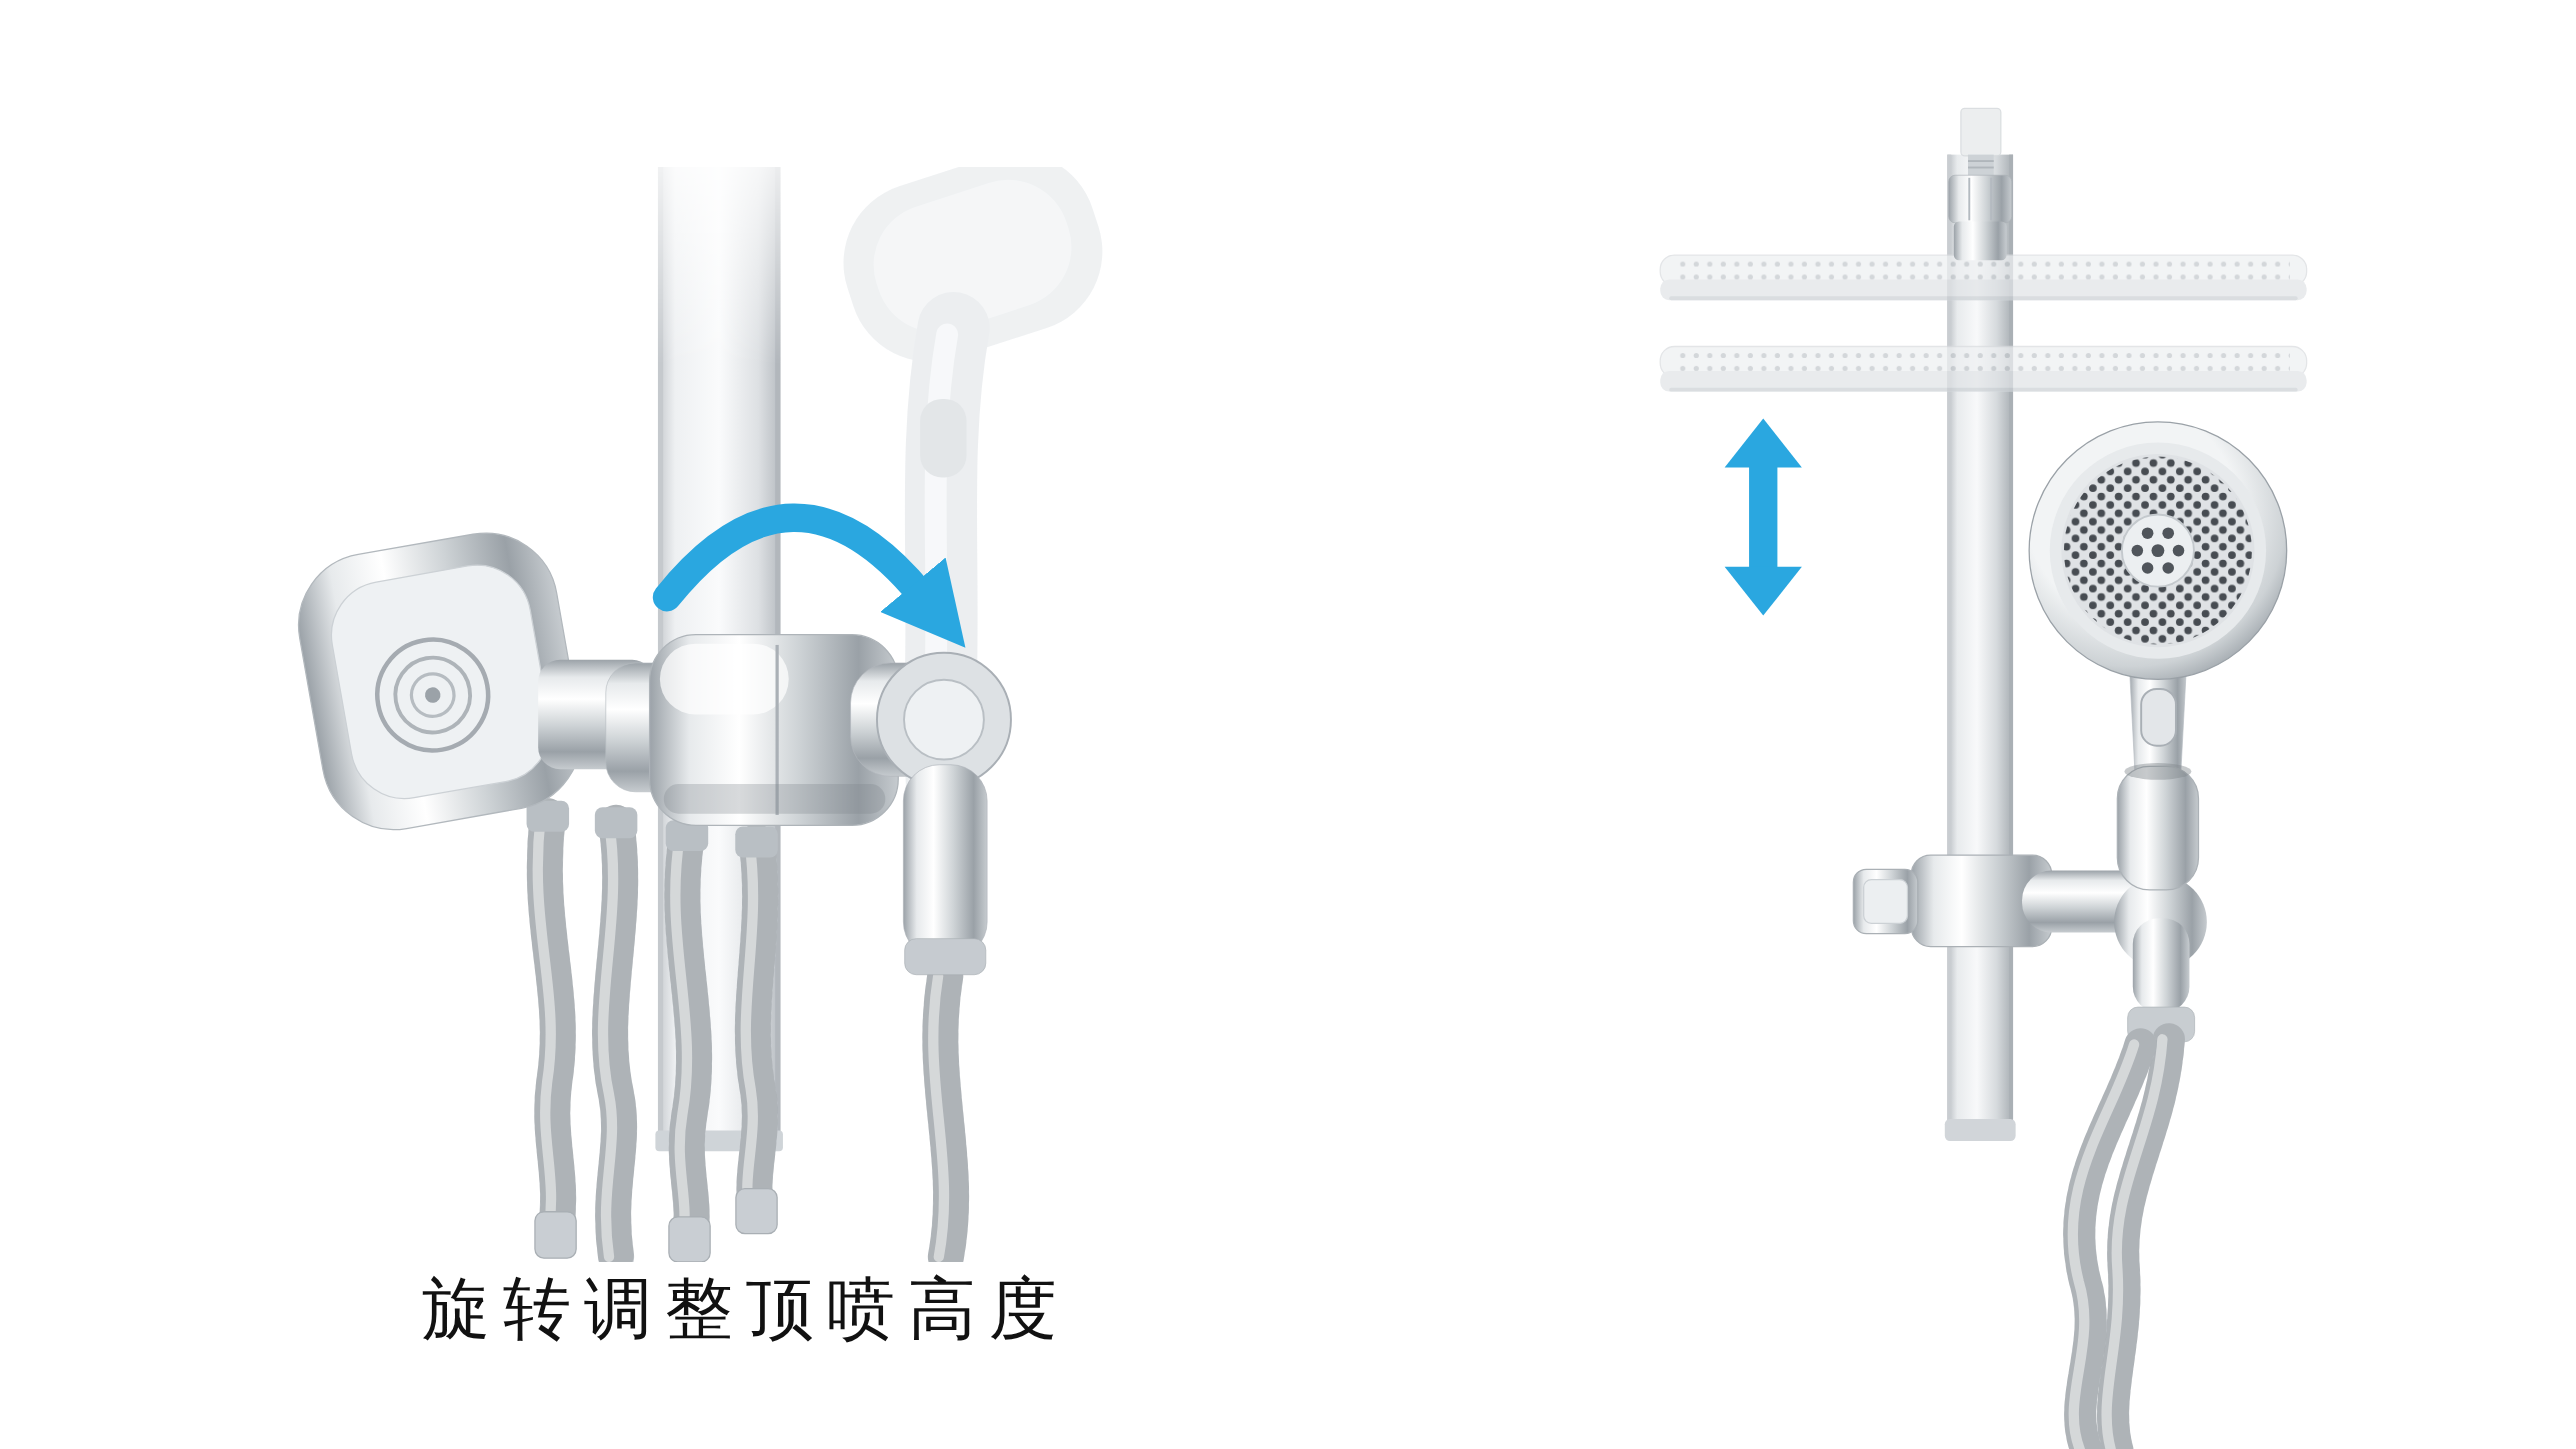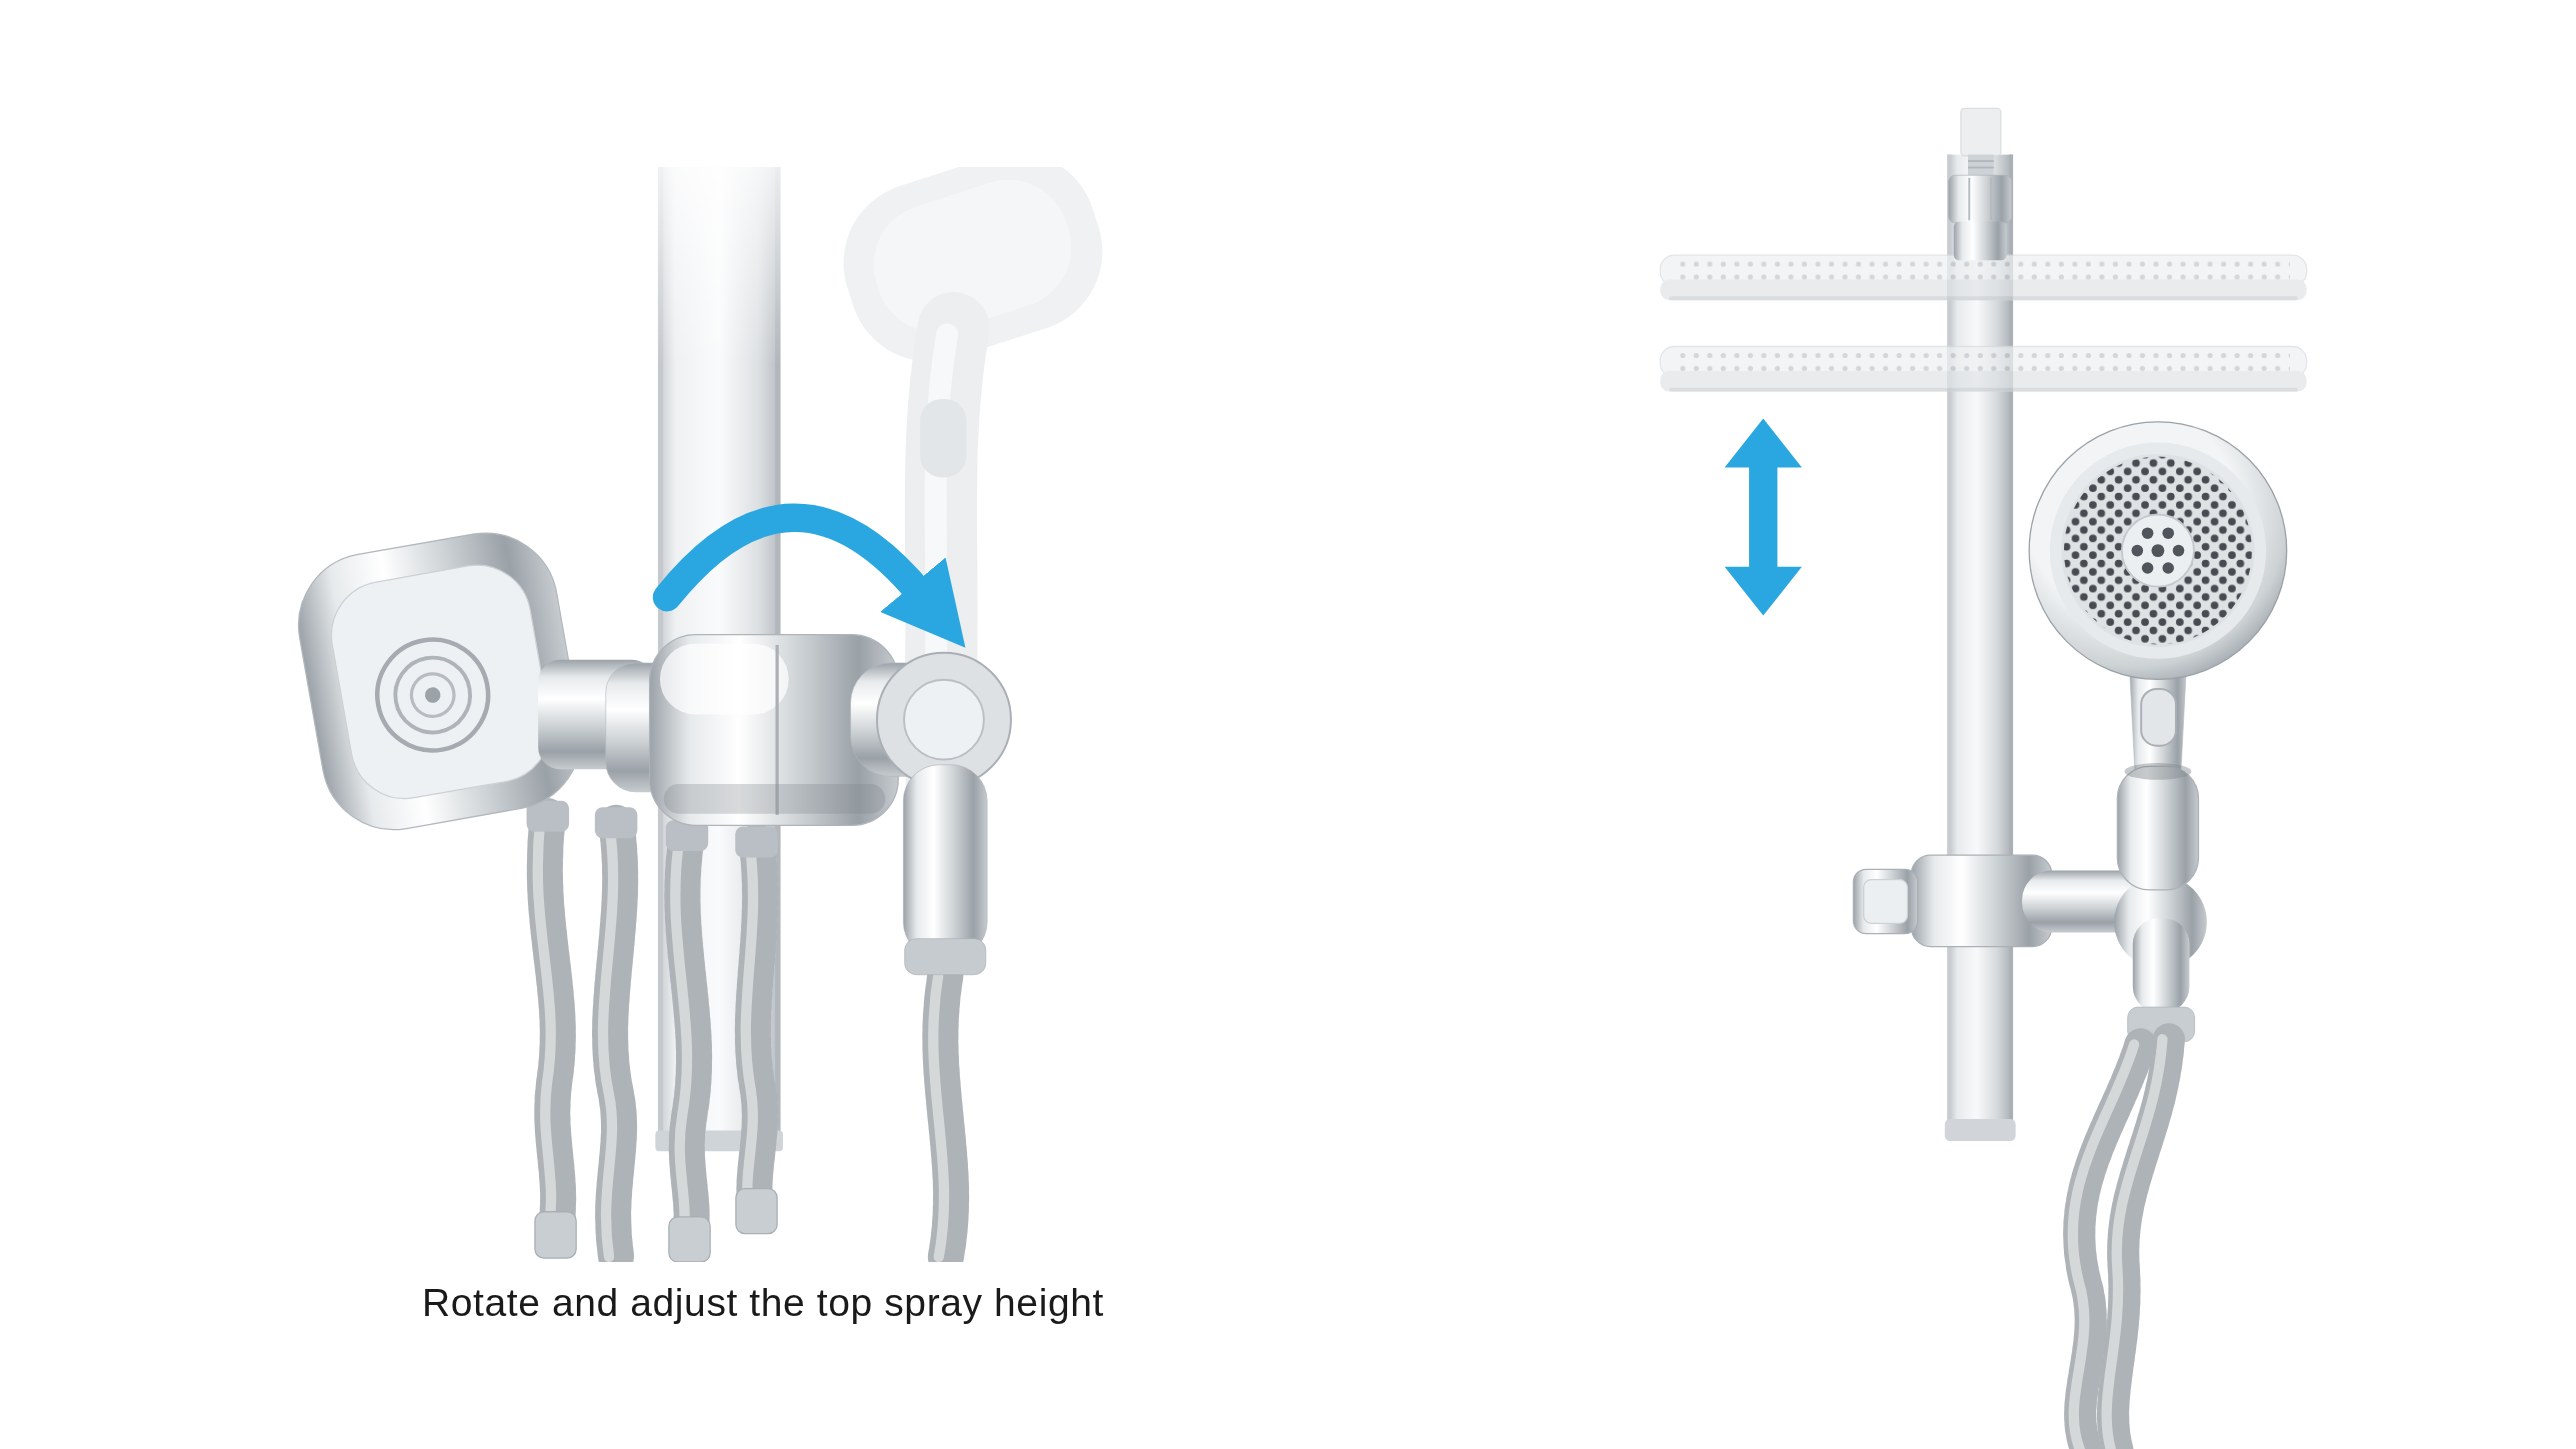--- a/index.html
+++ b/index.html
@@ -281,15 +281,15 @@
     </g>
 
     <g>
       <rect x="788" y="1050" width="126" height="192" rx="50" fill="url(#R-chromeV)" stroke="#acb2b7" stroke-width="2"></rect>
       <ellipse cx="851" cy="1058" rx="52" ry="13" fill="rgba(130,137,143,.45)"></ellipse>
     </g>
   </svg>
 </figure>
 
 <div class="caption">
-  <div class="caption-en">Rotate and adjust the top spray height</div>
+  <div class="caption-zh">旋转调整顶喷高度</div>
 </div>
 
 
 </body></html>

